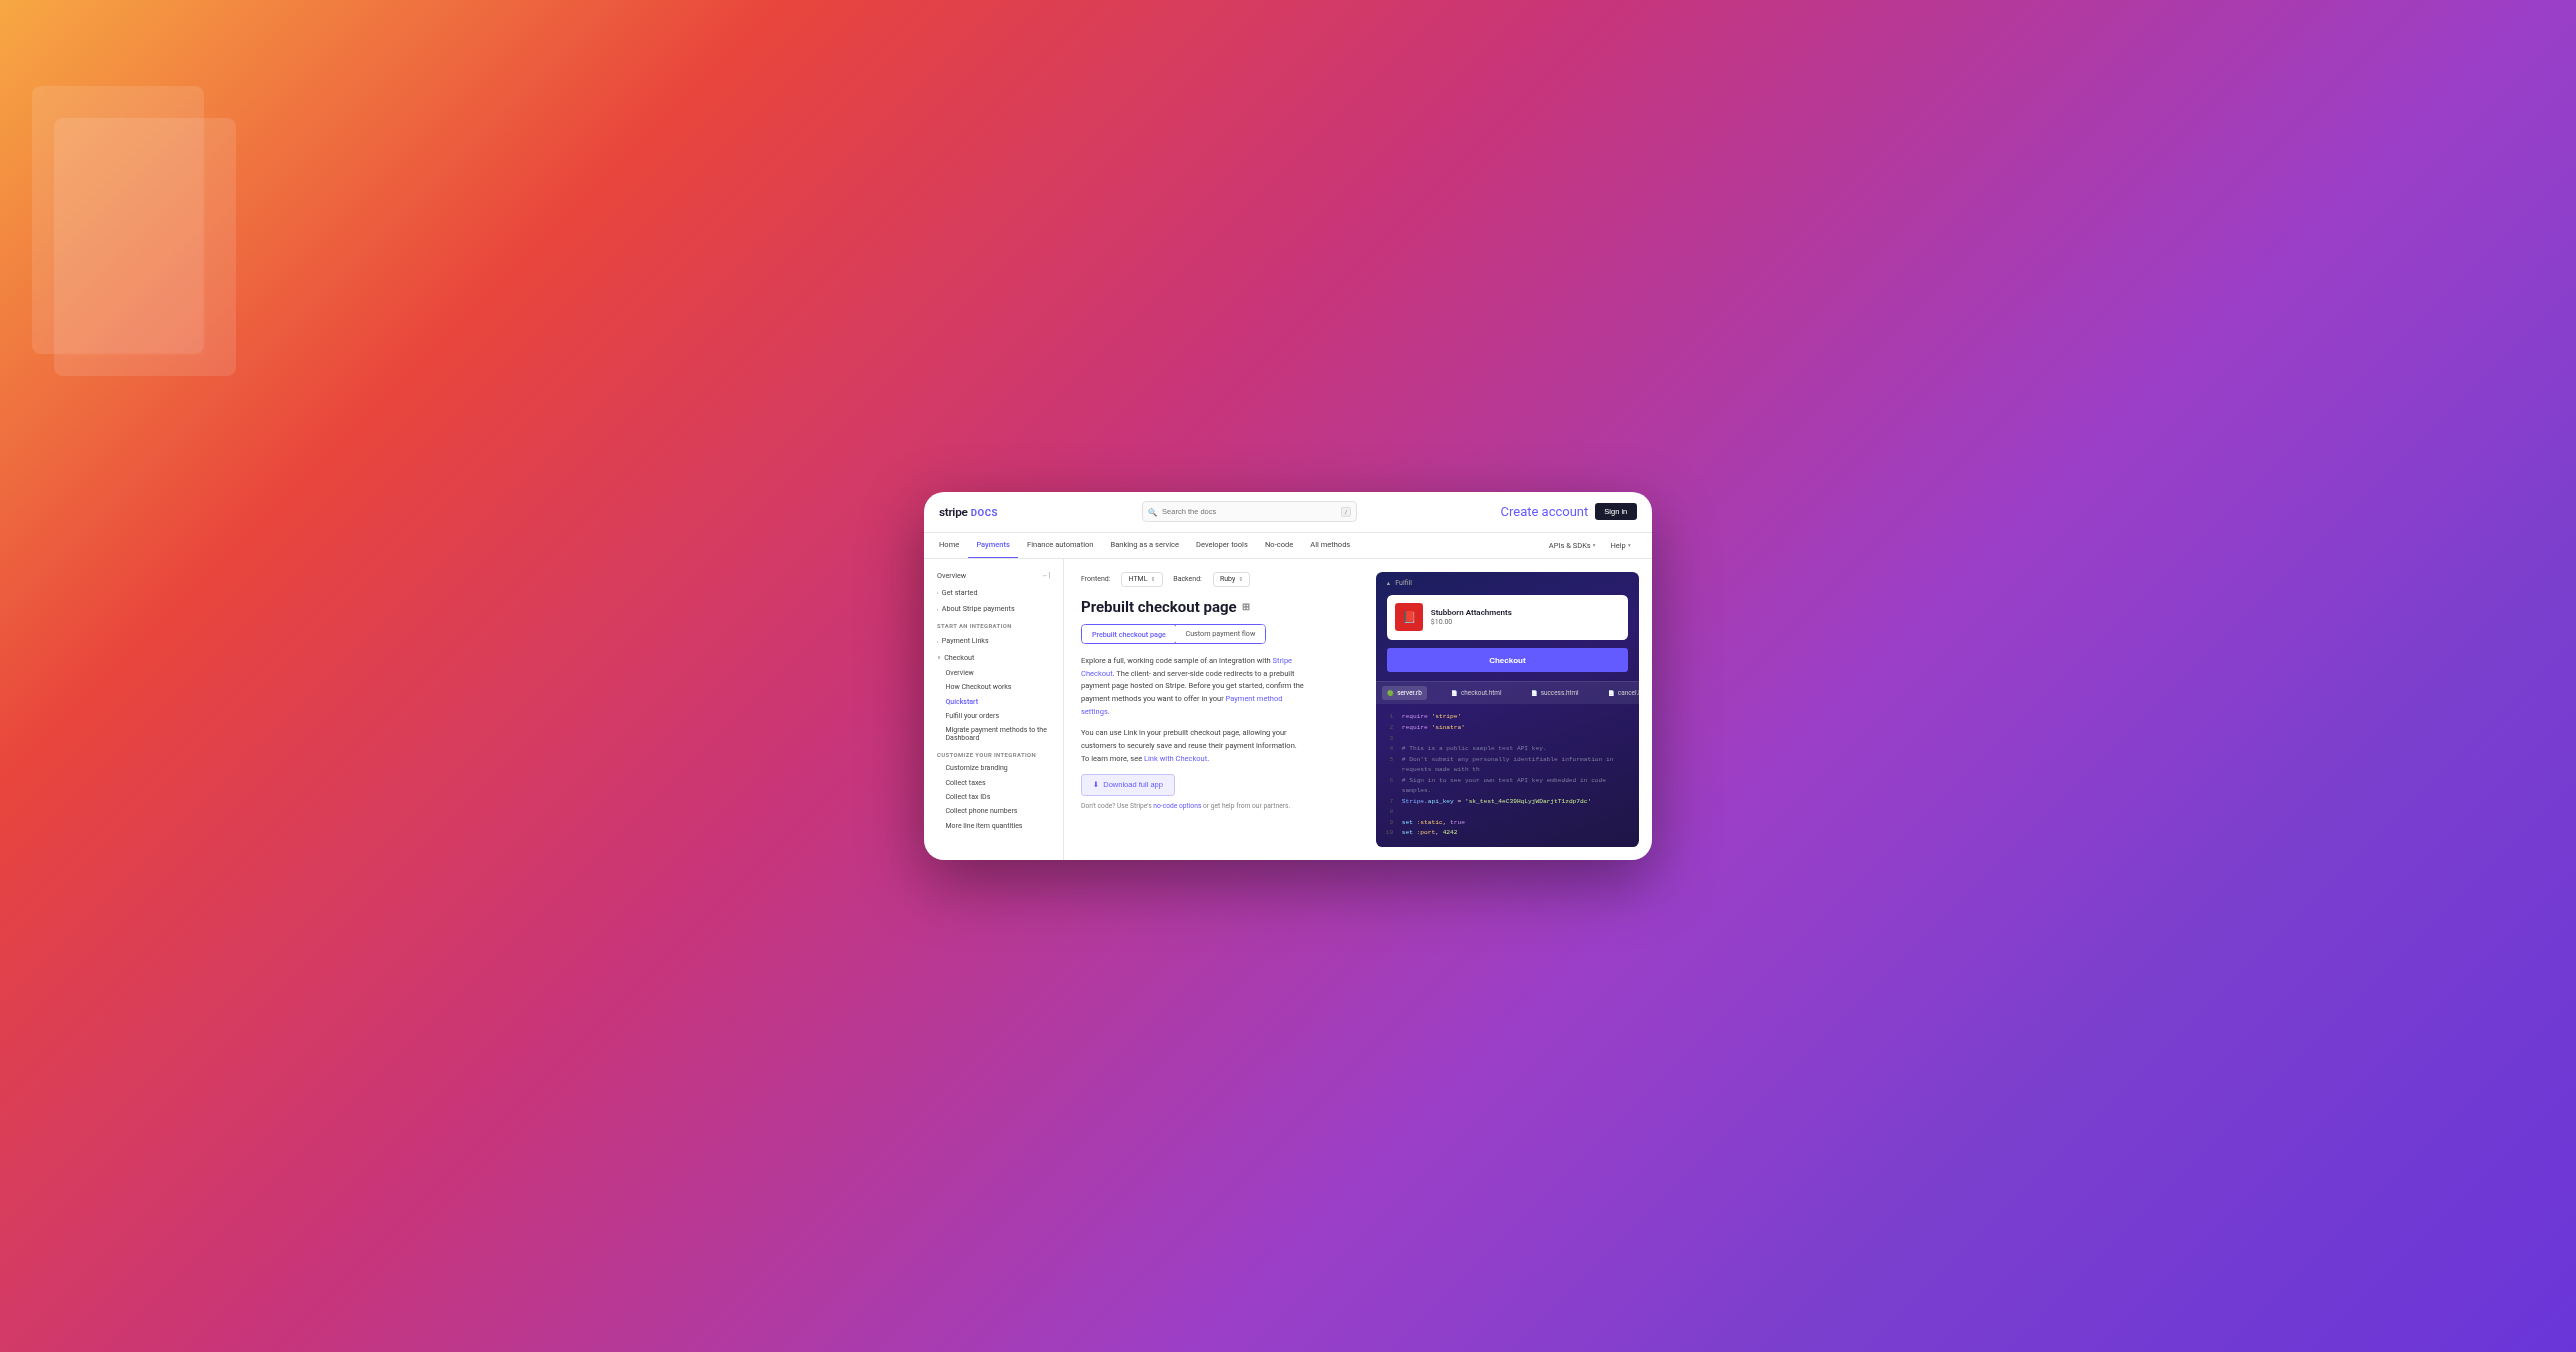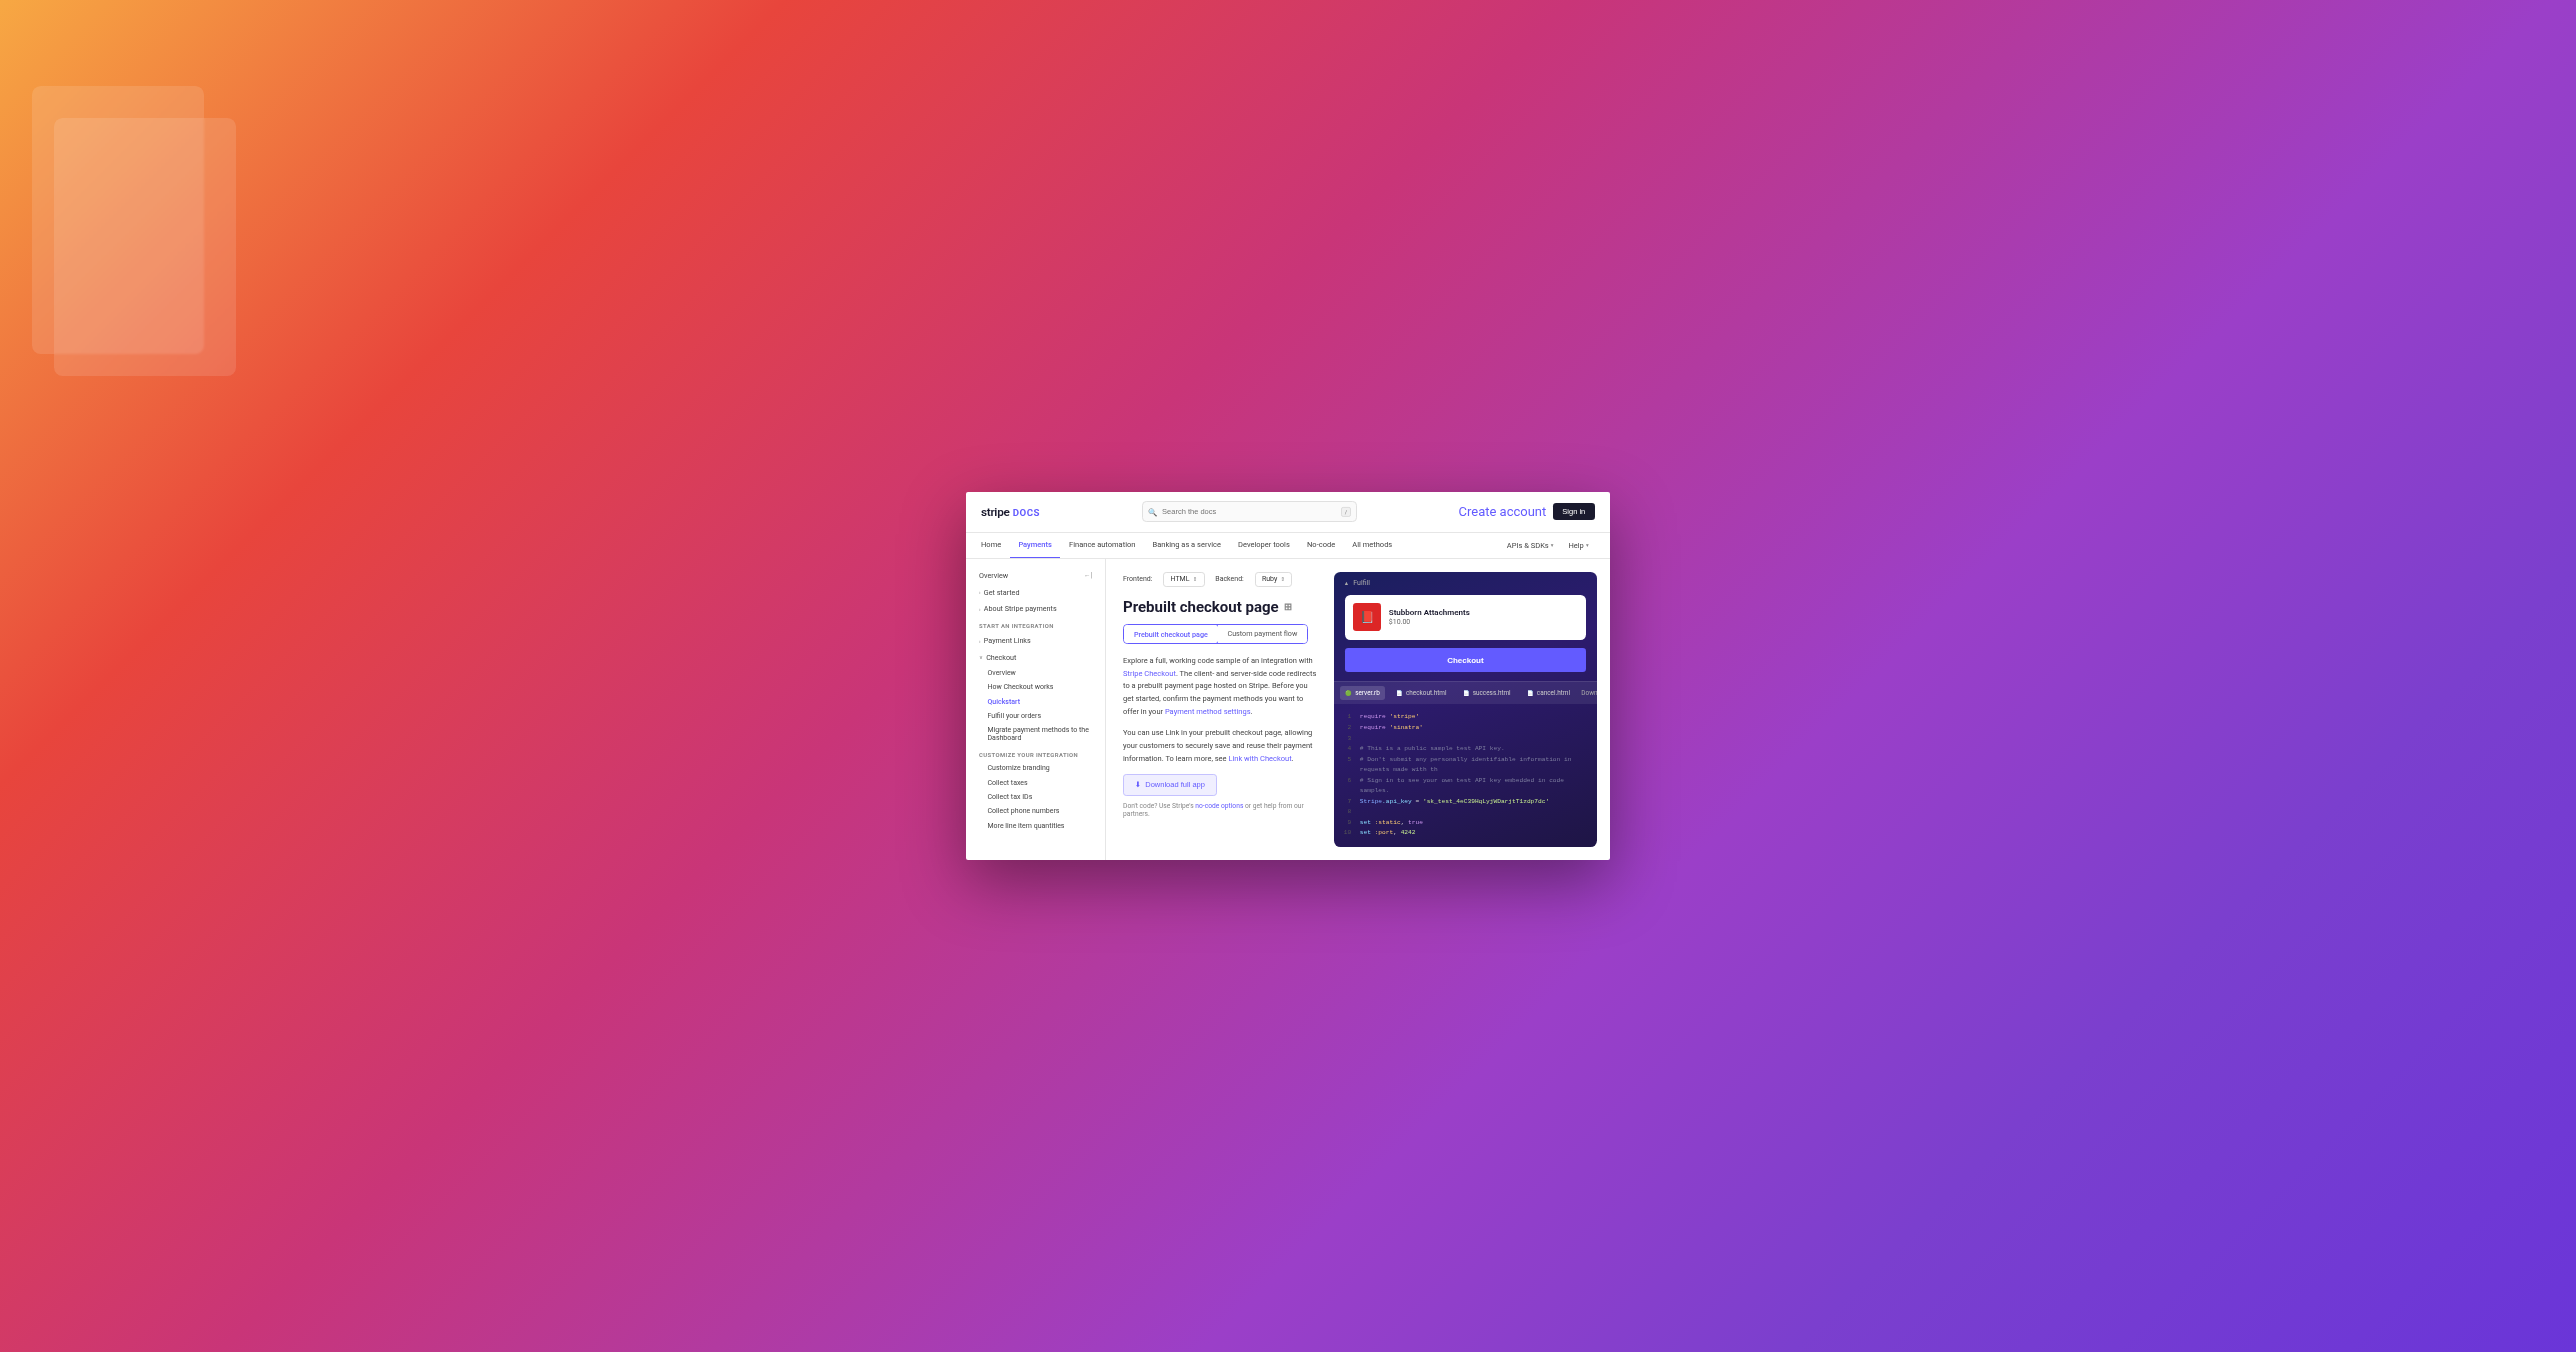--- a/index.html
+++ b/index.html
@@ -31,23 +31,23 @@
       width: 172px; height: 268px;
     }
     .ghost-card-2 {
       left: 54px; top: 118px;
       width: 182px; height: 258px;
     }
 
     
     .browser-window {
       background: #fff;
-      border-radius: 2px;
+      border-radius: 20px;
       box-shadow: 0 21.5px 64px rgba(0,0,0,0.4);
-      width: 644px;
+      width: 728px;
       max-width: 100%;
       overflow: hidden;
       position: relative;
       z-index: 10;
     }
 
     
     .header {
       display: flex;
       align-items: center;
@@ -416,21 +416,21 @@
       cursor: pointer;
       text-align: center;
     }
 
     
     .code-tabs {
       display: flex;
       align-items: center;
       padding: 4.3px 6.4px;
       background: rgba(255,255,255,0.08);
-      gap: 6px;
+      gap: 19px;
       border-top: 0.5px solid rgba(255,255,255,0.1);
     }
     .code-tab {
       display: flex;
       align-items: center;
       gap: 2.7px;
       padding: 2.7px 5.4px;
       border-radius: 2.7px;
       font-size: 6.4px;
       color: #ccc;

